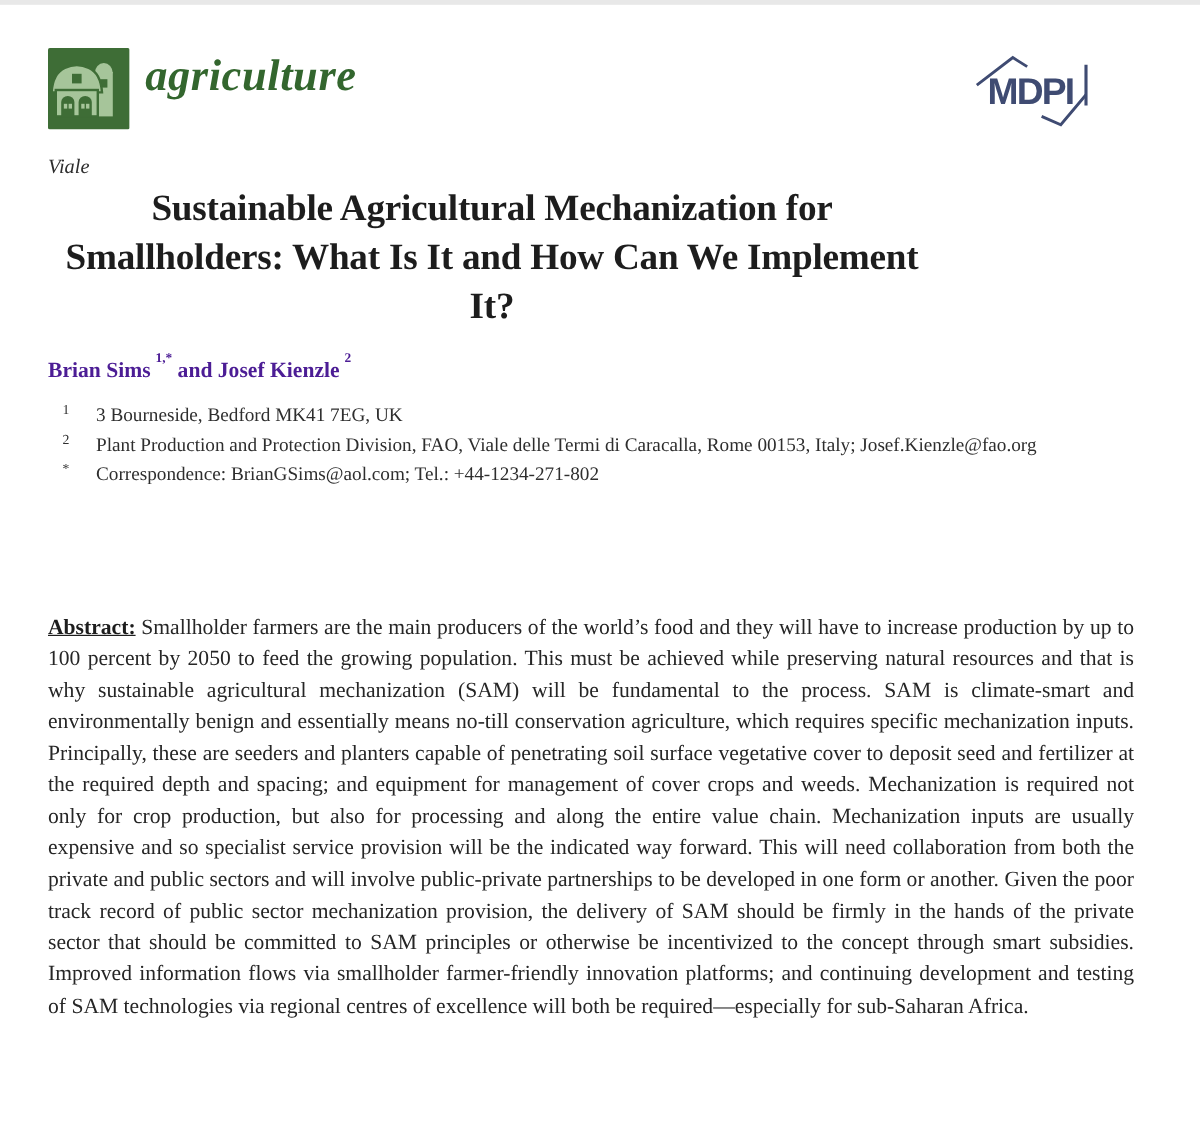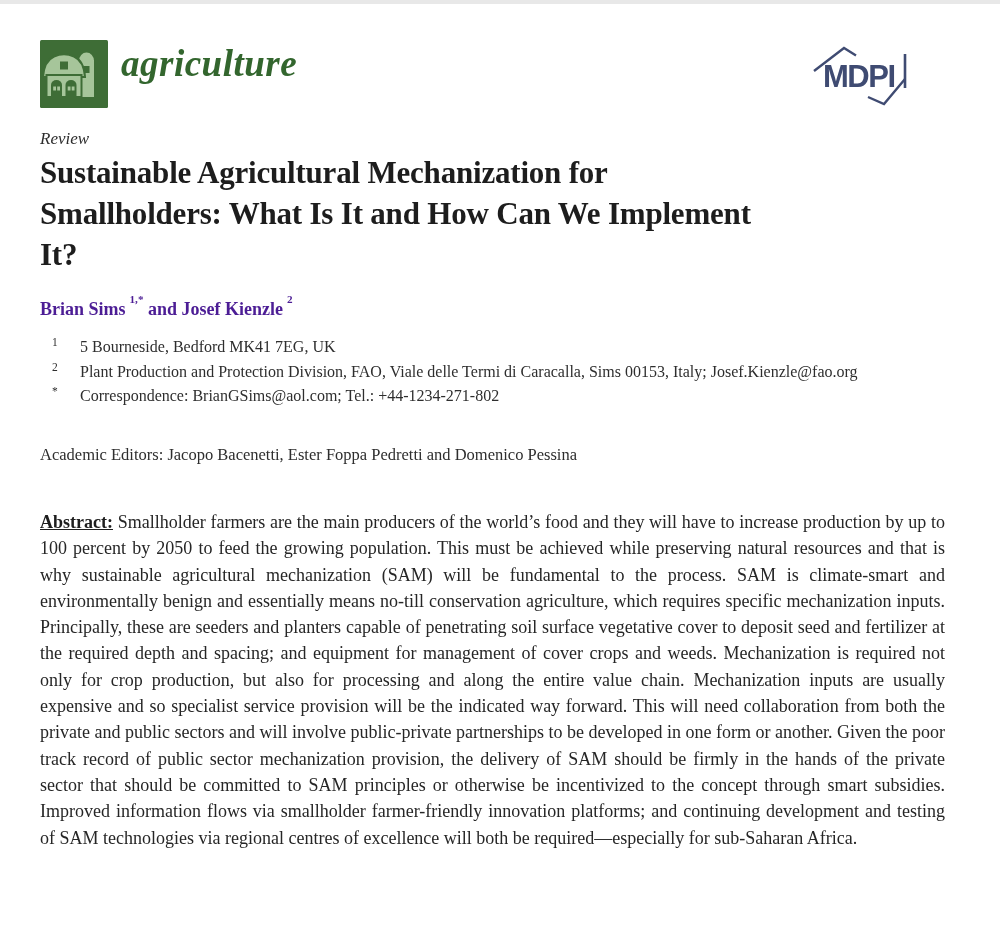--- a/index.html
+++ b/index.html
@@ -26,21 +26,21 @@
     font-size:37px;font-style:italic;font-weight:bold;
     color:var(--wordmark-green);
     letter-spacing:0.5px;
   }
   .mdpi-logo{position:absolute;left:810px;top:40px;width:104px;height:64px;}
   
   .review-label{position:absolute;left:40px;top:125px;font-size:17px;font-style:italic;color:#2e2e2e;}
   .article-title{
     position:absolute;left:40px;top:148px;width:740px;
     font-size:31px;font-weight:bold;line-height:41px;
-    color:#1d1d1d;letter-spacing:-0.2px;
+    color:#1d1d1d;letter-spacing:-0.2px;text-align:center;
   }
   .authors-line{position:absolute;left:40px;top:294px;font-size:18px;font-weight:bold;color:#4c1d95;}
   .sup{font-size:0.62em;position:relative;top:-0.45em;margin-left:4px;}
   .affiliations{position:absolute;left:40px;top:331px;width:865px;}
   .affil-row{position:relative;padding-left:40px;}
   .affil-marker{
     position:absolute;left:12px;top:1px;
     font-size:11.5px;color:#2e2e2e;
   }
   .affil-text{font-size:16px;line-height:24.6px;color:#2e2e2e;width:785px;}
@@ -86,42 +86,41 @@
 
   <div class="mdpi-logo">
     <svg width="104" height="64" viewBox="0 0 104 64">
       <path d="M4,27 L34,4 L46,11.5" fill="none" stroke="var(--mdpi-indigo)" stroke-width="2.4"></path>
       <path d="M95,10 L95,44" fill="none" stroke="var(--mdpi-indigo)" stroke-width="2.6"></path>
       <path d="M58,53 L74,60 L95,35" fill="none" stroke="var(--mdpi-indigo)" stroke-width="2.4"></path>
       <text x="13" y="43" font-family="Liberation Sans, sans-serif" font-size="31" font-weight="bold" letter-spacing="-1.5" fill="var(--mdpi-indigo)">MDPI</text>
     </svg>
   </div>
 
-  <div class="review-label">Review</div>
+  <div class="review-label">Viale</div>
 
   <h1 class="article-title" style="margin:0;">Sustainable Agricultural Mechanization for Smallholders: What Is It and How Can We Implement It?</h1>
 
   <div class="authors-line">
     <span>Brian Sims</span><sup class="sup">1,*</sup><span> and </span><span>Josef Kienzle</span><sup class="sup">2</sup>
   </div>
 
   <div class="affiliations">
     <div class="affil-row">
       <span class="affil-marker">1</span>
-      <div class="affil-text">5 Bourneside, Bedford MK41 7EG, UK</div>
+      <div class="affil-text">3 Bourneside, Bedford MK41 7EG, UK</div>
     </div>
     <div class="affil-row">
       <span class="affil-marker">2</span>
-      <div class="affil-text">Plant Production and Protection Division, FAO, Viale delle Termi di Caracalla, Sims 00153, Italy; Josef.Kienzle@fao.org</div>
+      <div class="affil-text">Plant Production and Protection Division, FAO, Viale delle Termi di Caracalla, Rome 00153, Italy; Josef.Kienzle@fao.org</div>
     </div>
     <div class="affil-row">
       <span class="affil-marker">*</span>
       <div class="affil-text">Correspondence: BrianGSims@aol.com; Tel.: +44-1234-271-802</div>
     </div>
   </div>
 
   <div class="editors-block">
-    <div>Academic Editors: Jacopo Bacenetti, Ester Foppa Pedretti and Domenico Pessina</div>
   </div>
 
   <p class="abstract"><b>Abstract:</b> <span>Smallholder farmers are the main producers of the world’s food and they will have to increase production by up to 100 percent by 2050 to feed the growing population.  This must be achieved while preserving natural resources and that is why sustainable agricultural mechanization (SAM) will be fundamental to the process. SAM is climate-smart and environmentally benign and essentially means no-till conservation agriculture, which requires specific mechanization inputs. Principally, these are seeders and planters capable of penetrating soil surface vegetative cover to deposit seed and fertilizer at the required depth and spacing; and equipment for management of cover crops and weeds. Mechanization is required not only for crop production, but also for processing and along the entire value chain. Mechanization inputs are usually expensive and so specialist service provision will be the indicated way forward. This will need collaboration from both the private and public sectors and will involve public-private partnerships to be developed in one form or another. Given the poor track record of public sector mechanization provision, the delivery of SAM should be firmly in the hands of the private sector that should be committed to SAM principles or otherwise be incentivized to the concept through smart subsidies. Improved information flows via smallholder farmer-friendly innovation platforms; and continuing development and testing of SAM technologies via regional centres of excellence will both be required—especially for sub-Saharan Africa.</span></p>
 
 </div>
 
 </body></html>

